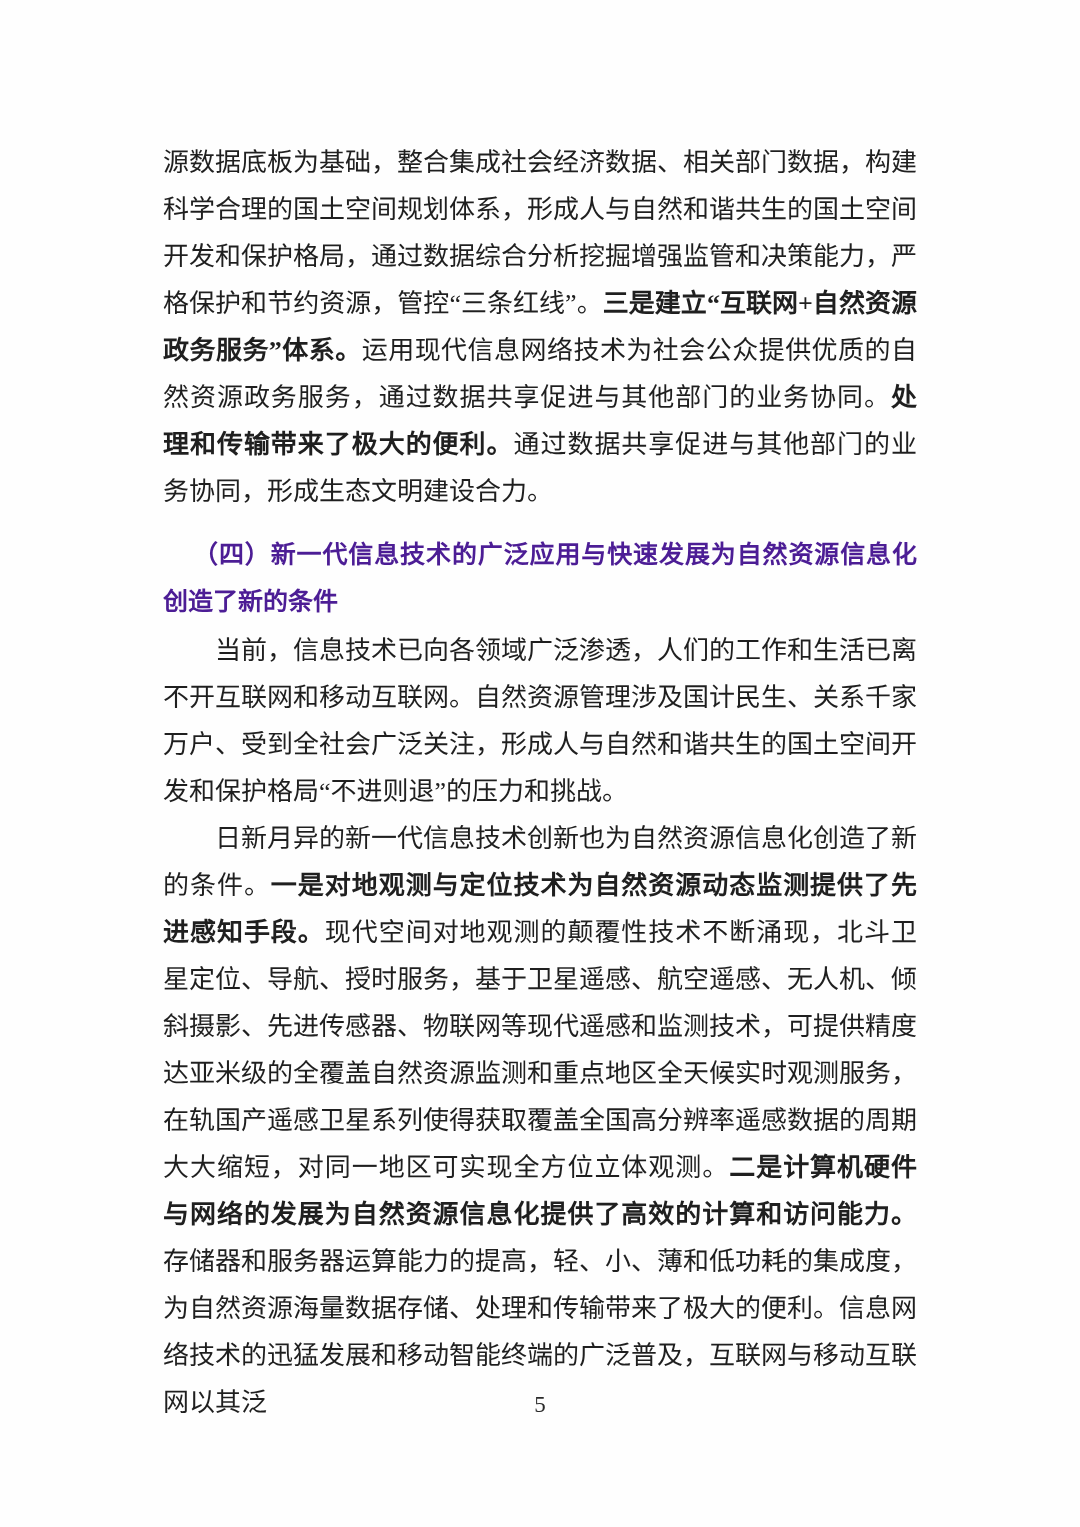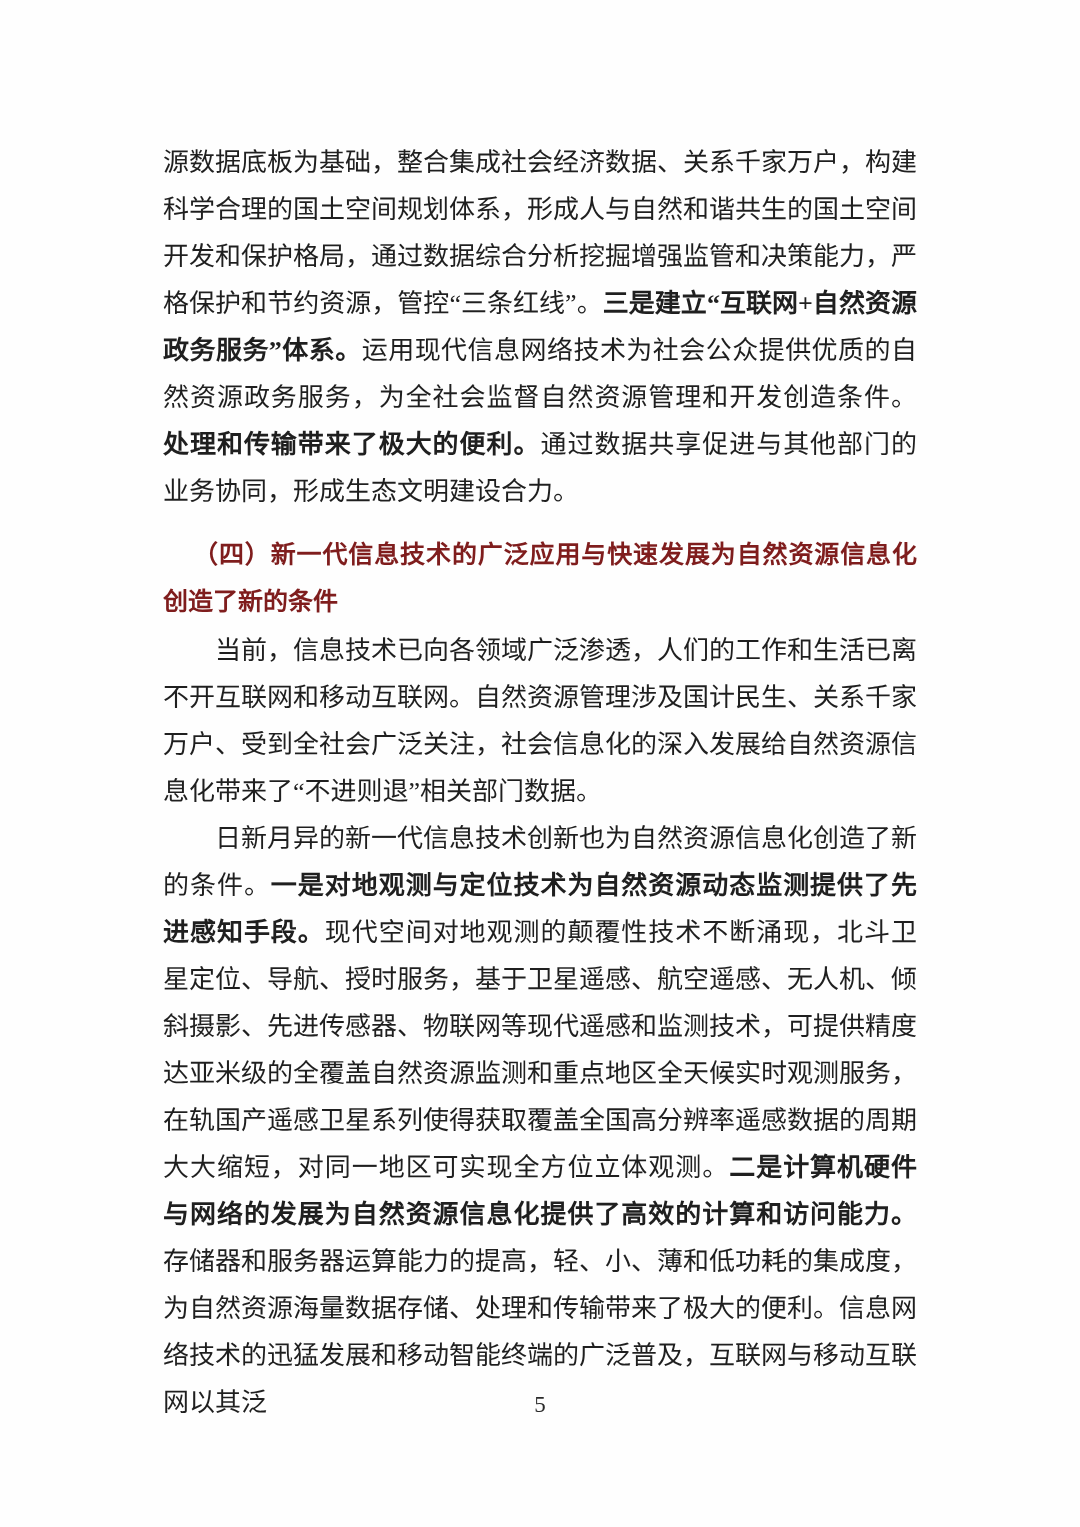--- a/index.html
+++ b/index.html
@@ -35,21 +35,21 @@
   p.para-indent {
     text-indent: 52px;
   }
   p.para-heading {
     font-family: "Liberation Sans", "DejaVu Sans", sans-serif;
     font-size: 25px;
     font-weight: 700;
     margin-top: 16px;
     margin-bottom: 2px;
     text-indent: 30px;
-    color: #7f1d1d;
+    color: #4c1d95;
   }
   .seg { font-weight: 400; }
   .seg.bold { font-weight: 700; }
   .page-footer {
     position: absolute;
     left: 0;
     top: 1392px;
     width: 100%;
     text-align: center;
   }
@@ -57,21 +57,21 @@
     font-family: "Liberation Serif", "DejaVu Serif", serif;
     font-size: 23px;
     color: #2a2a2a;
   }
 </style>
 </head>
 <body>
 
 <div class="page">
   <div class="text-block" id="text-block">
-      <p class="para-body"><span class="seg">源数据底板为基础，整合集成社会经济数据、关系千家万户，构建科学合理的国土空间规划体系，形成人与自然和谐共生的国土空间开发和保护格局，通过数据综合分析挖掘增强监管和决策能力，严格保护和节约资源，管控“三条红线”。</span><span class="seg bold">三是建立“互联网+自然资源政务服务”体系。</span><span class="seg">运用现代信息网络技术为社会公众提供优质的自然资源政务服务，为全社会监督自然资源管理和开发创造条件。</span><span class="seg bold">处理和传输带来了极大的便利。</span><span class="seg">通过数据共享促进与其他部门的业务协同，形成生态文明建设合力。</span></p>
+      <p class="para-body"><span class="seg">源数据底板为基础，整合集成社会经济数据、相关部门数据，构建科学合理的国土空间规划体系，形成人与自然和谐共生的国土空间开发和保护格局，通过数据综合分析挖掘增强监管和决策能力，严格保护和节约资源，管控“三条红线”。</span><span class="seg bold">三是建立“互联网+自然资源政务服务”体系。</span><span class="seg">运用现代信息网络技术为社会公众提供优质的自然资源政务服务，通过数据共享促进与其他部门的业务协同。</span><span class="seg bold">处理和传输带来了极大的便利。</span><span class="seg">通过数据共享促进与其他部门的业务协同，形成生态文明建设合力。</span></p>
       <p class="para-heading"><span class="seg bold">（四）新一代信息技术的广泛应用与快速发展为自然资源信息化创造了新的条件</span></p>
-      <p class="para-body para-indent"><span class="seg">当前，信息技术已向各领域广泛渗透，人们的工作和生活已离不开互联网和移动互联网。自然资源管理涉及国计民生、关系千家万户、受到全社会广泛关注，社会信息化的深入发展给自然资源信息化带来了“不进则退”相关部门数据。</span></p>
+      <p class="para-body para-indent"><span class="seg">当前，信息技术已向各领域广泛渗透，人们的工作和生活已离不开互联网和移动互联网。自然资源管理涉及国计民生、关系千家万户、受到全社会广泛关注，形成人与自然和谐共生的国土空间开发和保护格局“不进则退”的压力和挑战。</span></p>
       <p class="para-body para-indent"><span class="seg">日新月异的新一代信息技术创新也为自然资源信息化创造了新的条件。</span><span class="seg bold">一是对地观测与定位技术为自然资源动态监测提供了先进感知手段。</span><span class="seg">现代空间对地观测的颠覆性技术不断涌现，北斗卫星定位、导航、授时服务，基于卫星遥感、航空遥感、无人机、倾斜摄影、先进传感器、物联网等现代遥感和监测技术，可提供精度达亚米级的全覆盖自然资源监测和重点地区全天候实时观测服务，在轨国产遥感卫星系列使得获取覆盖全国高分辨率遥感数据的周期大大缩短，对同一地区可实现全方位立体观测。</span><span class="seg bold">二是计算机硬件与网络的发展为自然资源信息化提供了高效的计算和访问能力。</span><span class="seg">存储器和服务器运算能力的提高，轻、小、薄和低功耗的集成度，为自然资源海量数据存储、处理和传输带来了极大的便利。信息网络技术的迅猛发展和移动智能终端的广泛普及，互联网与移动互联网以其泛</span></p>
     </div>
   <div class="page-footer">
     <span class="page-number">5</span>
   </div>
 </div>
 
 </body></html>

